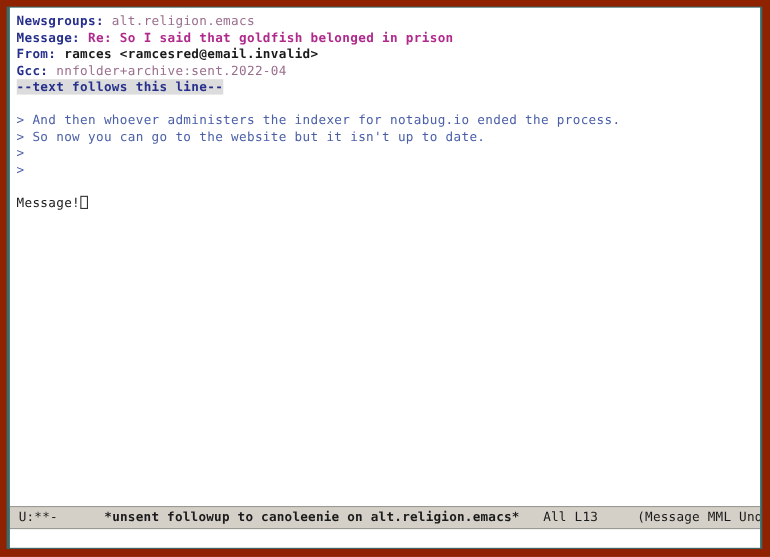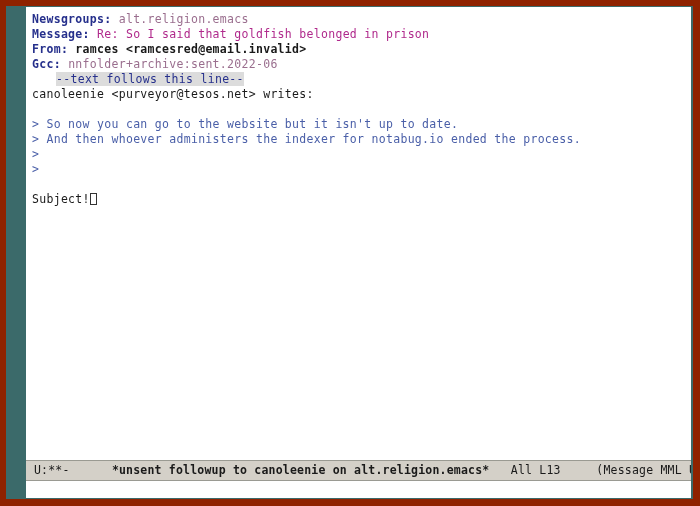--- a/index.html
+++ b/index.html
@@ -24,21 +24,21 @@
     padding: 6px 7px 7px 6px;
     position: relative;
   }
 
   
   #frame-inner {
     box-sizing: border-box;
     width: 100%;
     height: 100%;
     background: #3b6a6a;
-    padding: 1px 2px 1px 20px;
+    padding: 1px 2px 1px 3px;
     display: flex;
     flex-direction: column;
   }
 
   
   #buffer-window {
     box-sizing: border-box;
     flex: 1 1 auto;
     background: #ffffff;
     display: flex;
@@ -83,36 +83,35 @@
     font-weight: bold;
   }
   
   .hdr-val-muted {
     color: #9a6e8e;
     font-weight: normal;
   }
   
   .hdr-val-subject {
     color: #b02a8c;
-    font-weight: normal;
+    font-weight: bold;
   }
 
   
   .separator-line {
     height: 15px;
     line-height: 15px;
     font-size: 11.5px;
     white-space: pre;
     letter-spacing: 0.3px;
   }
   .separator-text {
     color: #26308c;
-    font-weight: normal;
+    font-weight: bold;
     background: #dcdcdc;
-    margin-left: 24px;
   }
 
   
   .cited {
     color: #4a5fa8;
   }
 
   .blank {
     height: 15px;
   }
@@ -172,36 +171,35 @@
       <div class="fringe"></div>
 
       <div id="buffer-text">
 
         <div class="line"><span class="hdr-name">Newsgroups:</span><span> </span><span class="hdr-val-muted">alt.religion.emacs</span></div>
 
         <div class="line"><span class="hdr-name">Message:</span><span> </span><span class="hdr-val-subject">Re: So I said that goldfish belonged in prison</span></div>
 
         <div class="line"><span class="hdr-name">From:</span><span> </span><span class="hdr-val-plain">ramces &lt;ramcesred@email.invalid&gt;</span></div>
 
-        <div class="line"><span class="hdr-name">Gcc:</span><span> </span><span class="hdr-val-muted">nnfolder+archive:sent.2022-06</span></div>
+        <div class="line"><span class="hdr-name">Gcc:</span><span> </span><span class="hdr-val-muted">nnfolder+archive:sent.2022-04</span></div>
 
         <div class="separator-line"><span class="separator-text">--text follows this line--</span></div>
 
-        <div class="line">canoleenie &lt;purveyor@tesos.net&gt; writes:</div>
 
         <div class="line blank"></div>
 
+        <div class="line cited">&gt; And then whoever administers the indexer for notabug.io ended the process.</div>
         <div class="line cited">&gt; So now you can go to the website but it isn't up to date.</div>
-        <div class="line cited">&gt; And then whoever administers the indexer for notabug.io ended the process.</div>
         <div class="line cited">&gt;</div>
         <div class="line cited">&gt;</div>
 
         <div class="line blank"></div>
 
-        <div class="line"><span>Subject!</span><span class="cursor-hollow"></span></div>
+        <div class="line"><span>Message!</span><span class="cursor-hollow"></span></div>
 
       </div>
 
       <div class="fringe"></div>
     </div>
 
     <div id="mode-line"><span class="ml-seg">U:**-</span><span class="ml-seg">  </span><span class="ml-seg ml-buffer">*unsent followup to canoleenie on alt.religion.emacs*</span><span class="ml-seg">   </span><span class="ml-seg">All</span><span class="ml-seg"> </span><span class="ml-seg">L13</span><span class="ml-seg">     </span><span class="ml-seg">(Message MML Undo-Tree</span></div>
 
     <div id="echo-area"></div>
 

